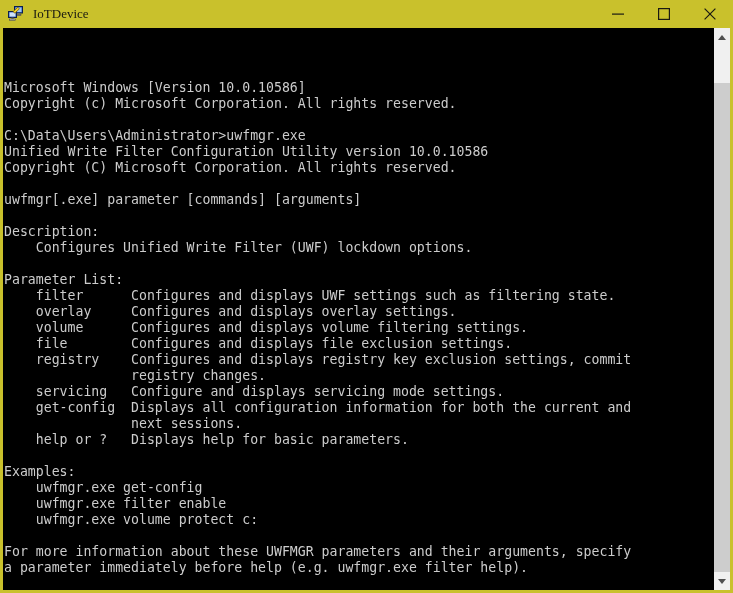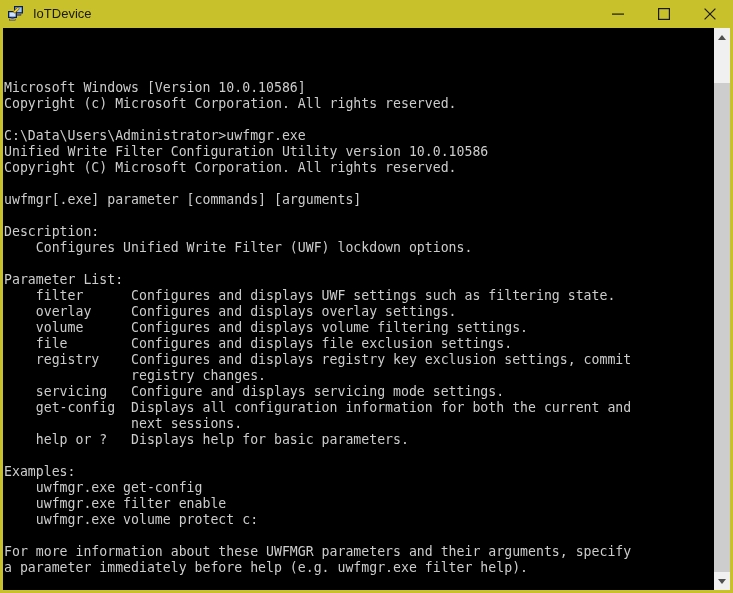--- a/index.html
+++ b/index.html
@@ -46,21 +46,21 @@
   }
   .app-icon {
     width: 18px;
     height: 18px;
     flex: 0 0 18px;
     position: relative;
     margin-right: 8px;
   }
   .app-icon svg { display: block; }
   .title-text {
-    font-family: Liberation Sans, sans-serif;
+    font-family: Liberation Serif, serif;
     font-size: 13px;
     line-height: 28px;
     color: #1a1a12;
     white-space: nowrap;
     overflow: hidden;
     text-overflow: ellipsis;
   }
   .title-buttons {
     display: flex;
     flex: 0 0 auto;

